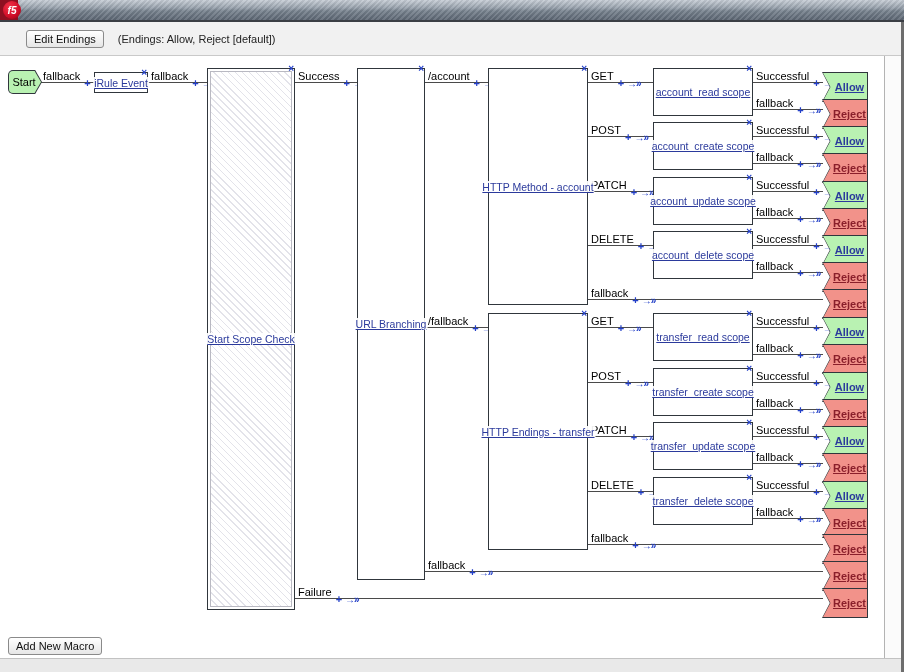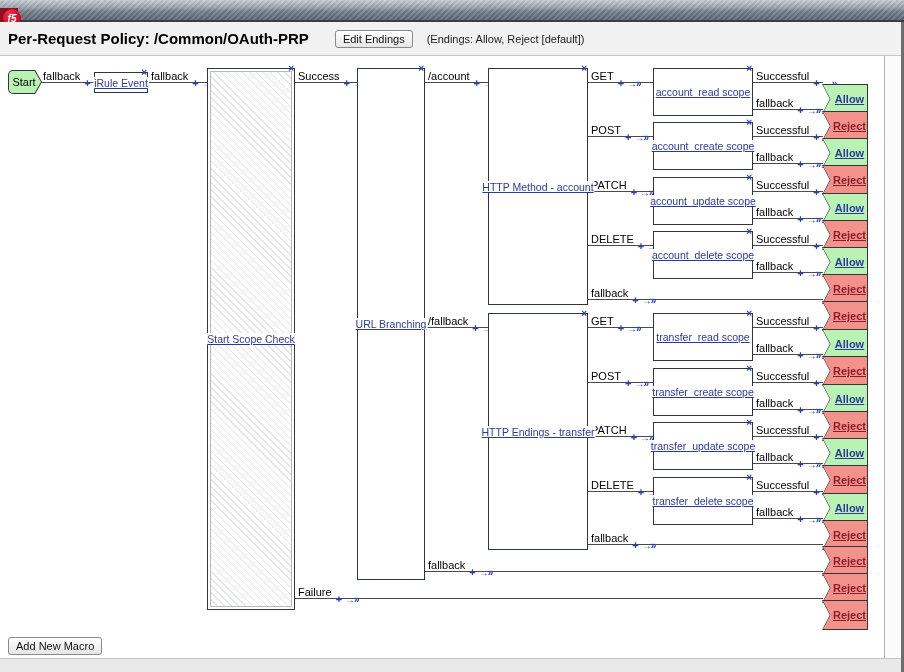--- a/index.html
+++ b/index.html
@@ -5,21 +5,21 @@
   html,body{margin:0;padding:0;background:#fff;}
   .page{position:relative;width:904px;height:672px;overflow:hidden;
         font-family:"Liberation Sans",sans-serif;background:#ffffff;}
 
   
   .banner{position:absolute;left:0;top:0;width:904px;height:22px;
     background:
       repeating-linear-gradient(135deg, rgba(255,255,255,.10) 0 2px, rgba(0,0,0,.06) 2px 4px),
       linear-gradient(#c7ced6 0%, #96a0ab 40%, #76818d 55%, #5c6673 100%);
     border-bottom:2px solid #3a3e44;box-sizing:border-box;}
-  .brand-block{position:absolute;left:0;top:8px;width:18px;height:20px;background:#8e1021;}
+  .brand-block{position:absolute;left:0;top:0;width:18px;height:20px;background:#8e1021;}
   .f5-ball{position:absolute;left:3px;top:1px;width:18px;height:18px;border-radius:50%;
     background:radial-gradient(circle at 35% 30%, #ef3349 0%, #d40f2a 55%, #94000f 100%);
     color:#fff;font-size:10px;font-weight:bold;font-style:italic;
     display:flex;align-items:center;justify-content:center;}
 
   
   .titlebar{position:absolute;left:0;top:22px;width:904px;height:34px;background:#f1f1f1;
     border-bottom:1px solid #c9c9c9;box-sizing:border-box;display:flex;align-items:center;}
   .page-title{font-size:15px;font-weight:bold;color:#000;margin-left:8px;white-space:nowrap;}
   .btn{font-family:"Liberation Sans",sans-serif;font-size:11px;color:#111;
@@ -49,21 +49,21 @@
   
   .start{position:absolute;left:8px;top:70px;width:34px;height:24px;z-index:2;}
   .start .shp-b{position:absolute;inset:0;background:#30363c;
     clip-path:polygon(0 0,80% 0,100% 50%,80% 100%,0 100%);border-radius:5px 0 0 5px;}
   .start .shp-f{position:absolute;inset:1px;background:#b9f2b2;
     clip-path:polygon(0 0,80% 0,100% 50%,80% 100%,0 100%);border-radius:4px 0 0 4px;}
   .start-label{position:absolute;left:3px;top:0;width:26px;height:100%;display:flex;
     align-items:center;justify-content:center;font-size:11px;color:#000;}
 
   
-  .ending{position:absolute;width:46px;height:30px;z-index:2;margin-top:12px;}
+  .ending{position:absolute;width:46px;height:30px;z-index:2;}
   .ending .shp-b{position:absolute;inset:0;background:#30363c;
     clip-path:polygon(0 0,100% 0,100% 100%,0 100%,17% 50%);}
   .ending .shp-f{position:absolute;inset:1px;
     clip-path:polygon(0 0,100% 0,100% 100%,0 100%,17% 50%);}
   .ending.allow .shp-f{background:#b9f2b2;}
   .ending.reject .shp-f{background:#f2928a;}
   .ending a{position:absolute;left:9px;top:0;width:37px;height:100%;display:flex;
     align-items:center;justify-content:center;font-size:11px;font-weight:bold;}
   .ending.reject a{color:#8a1f2b;}
 
@@ -81,21 +81,20 @@
 
 <div class="page">
 
   <div class="banner">
     <div class="brand-block">
       <div class="f5-ball">f5</div>
     </div>
   </div>
 
   <div class="titlebar">
-    <span class="page-title">Per-Request Policy: /Common/OAuth-PRP</span>
     <button class="btn edit-endings">Edit Endings</button>
     <span class="endings-caption">(Endings: Allow, Reject [default])</span>
   </div>
 
   <div class="canvas" id="canvas">
 
     <div class="start">
       <div class="shp-b"></div>
       <div class="shp-f"></div>
       <span class="start-label">Start</span>

